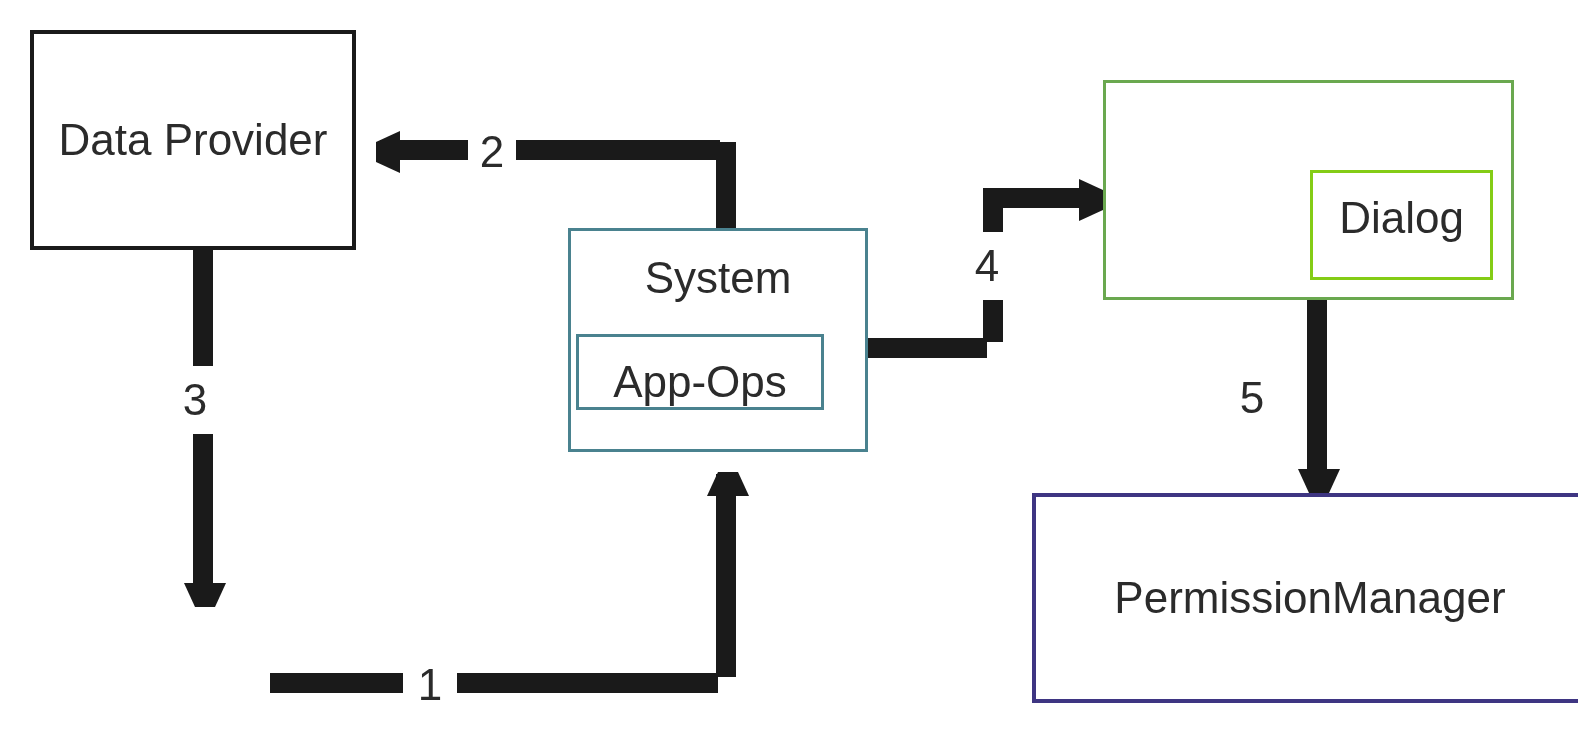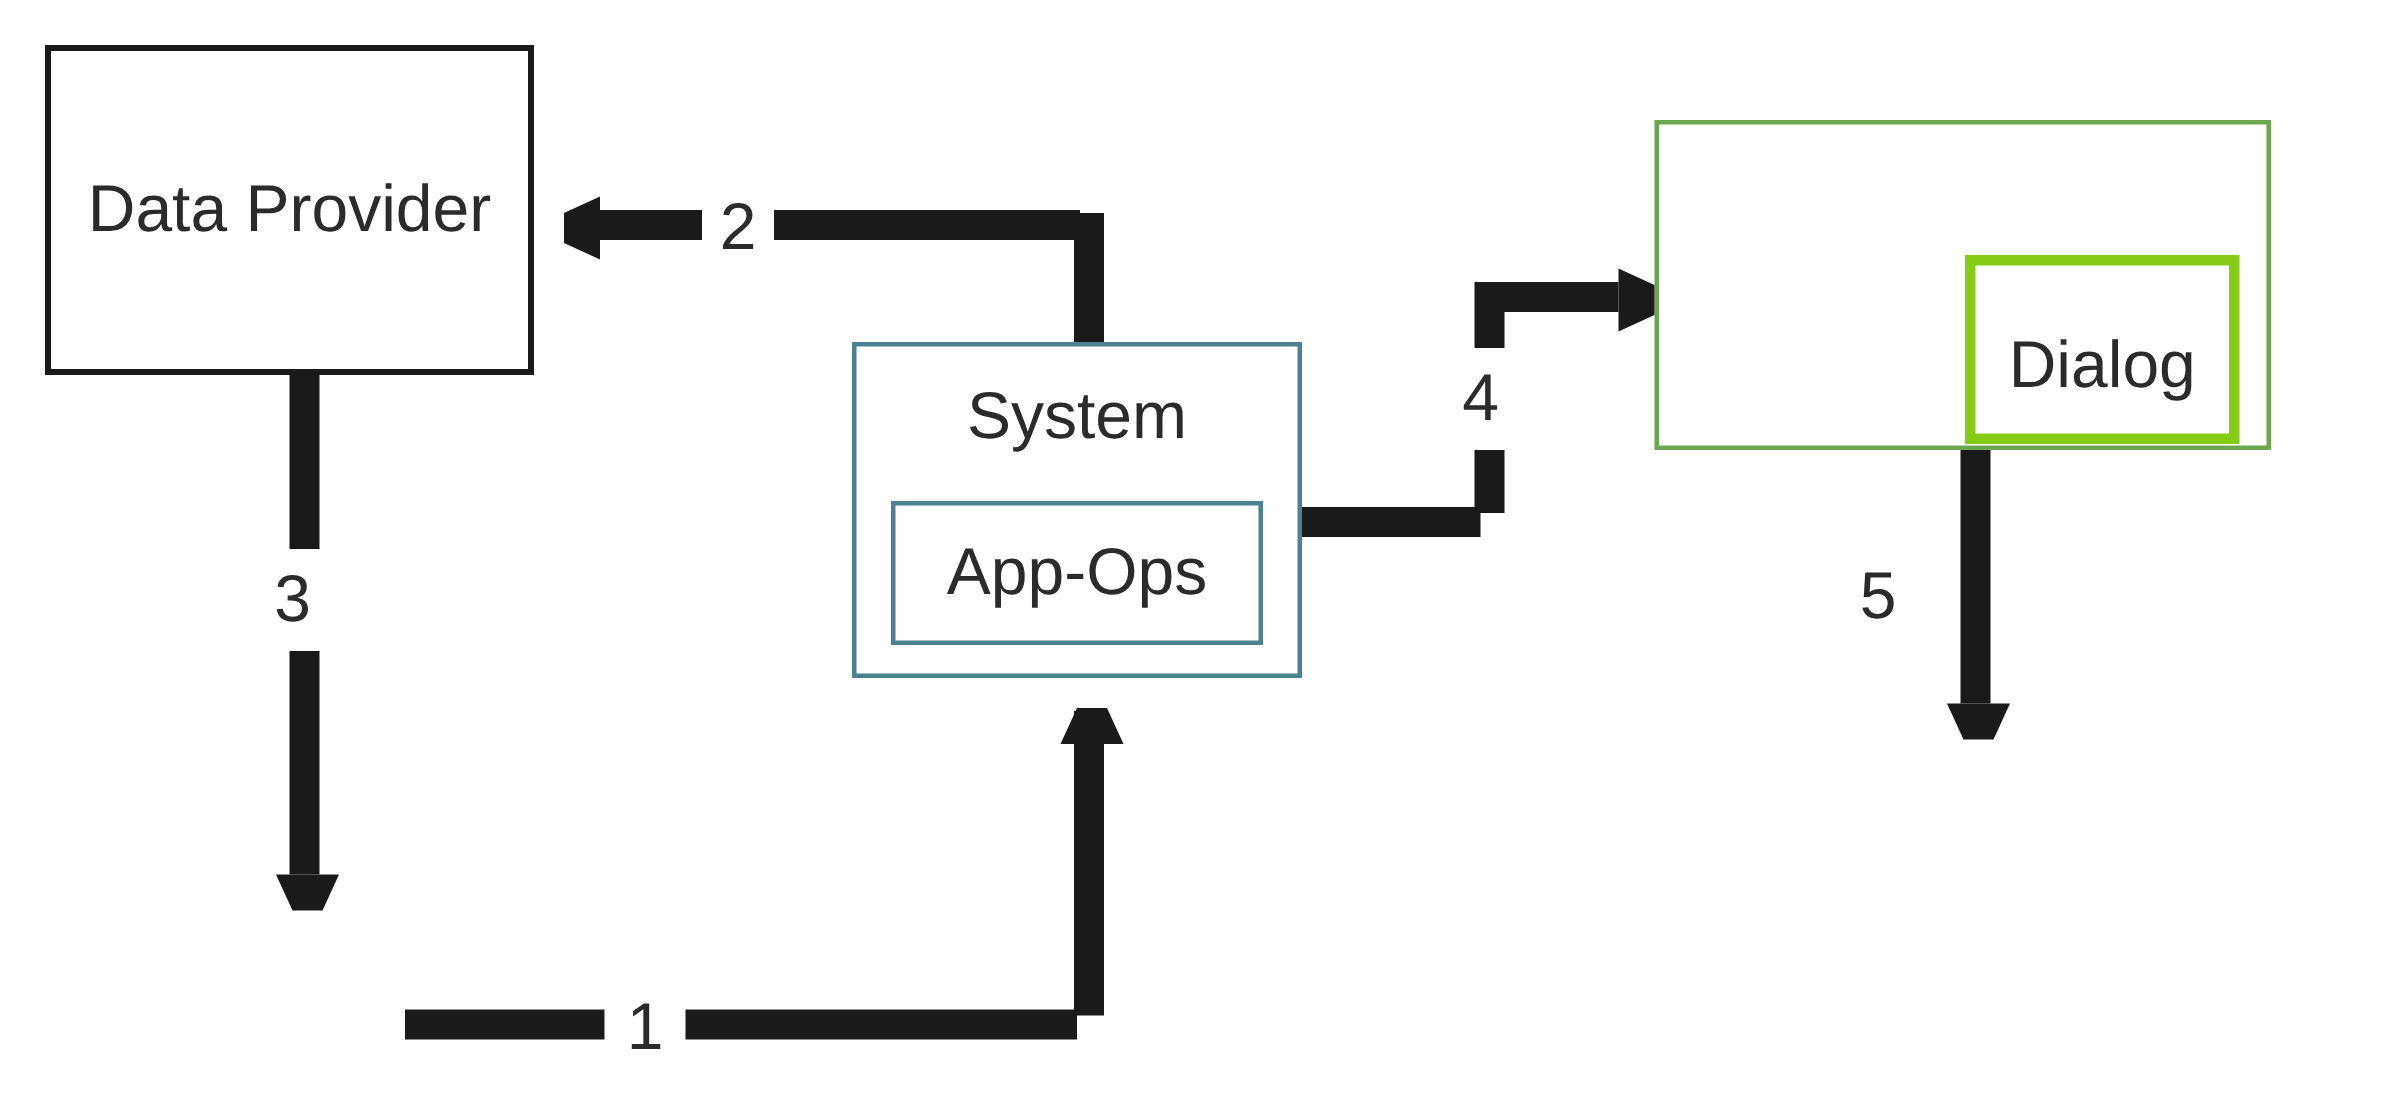--- a/index.html
+++ b/index.html
@@ -25,26 +25,26 @@
   }
   .node .toplabel {
     position: absolute;
     left: 0; right: 0;
     text-align: center;
   }
 
   #n-dp      { left: 10px;   top: 10px;  width: 326px; height: 220px; border: 4px solid #1a1a1a; }
   #n-system  { left: 548px;  top: 208px; width: 300px; height: 224px; border: 3px solid #4a828f; }
   #n-system .toplabel { top: 12px; }
-  #n-appops  { position: absolute; left: 23px; top: 103px; width: 248px; height: 96px;
-               border: 3px solid #4a828f; display: flex; align-items: center; justify-content: center; }
+  #n-appops  { position: absolute; left: 5px; top: 103px; width: 248px; height: 76px;
+               border: 3px solid #4a828f; display: flex; justify-content: center; }
   #n-sysui   { left: 1083px; top: 60px;  width: 411px; height: 220px; border: 3px solid #6aa84f; }
   #n-sysui .toplabel { top: 18px; }
-  #n-dialog  { position: absolute; left: 204px; top: 87px; width: 183px; height: 126px;
-               border: 7px solid #84cc16; display: flex; align-items: flex-end; justify-content: center; }
+  #n-dialog  { position: absolute; left: 204px; top: 87px; width: 183px; height: 110px;
+               border: 3px solid #84cc16; display: flex; align-items: flex-start; justify-content: center; }
   #n-pm      { left: 1012px; top: 473px; width: 556px; height: 210px; border: 4px solid #3e3582; }
   #n-app     { left: 103px;  top: 587px; width: 147px; height: 133px; border: 3px solid #dc7c7c; }
 
   
   .seg { position: absolute; background: #1a1a1a; }
   .ah  { position: absolute; width: 0; height: 0; }
   .ah-up    { border-left: 11px solid transparent; border-right: 11px solid transparent; border-bottom: 24px solid #1a1a1a; }
   .ah-down  { border-left: 11px solid transparent; border-right: 11px solid transparent; border-top: 24px solid #1a1a1a; }
   .ah-left  { border-top: 11px solid transparent; border-bottom: 11px solid transparent; border-right: 24px solid #1a1a1a; }
   .ah-right { border-top: 11px solid transparent; border-bottom: 11px solid transparent; border-left: 24px solid #1a1a1a; }
@@ -102,20 +102,23 @@
       <span>App-Ops</span>
     </div>
   </div>
 
   <div class="node" id="n-sysui">
     <div id="n-dialog">
       <span>Dialog</span>
     </div>
   </div>
 
+  <div class="node" id="n-pm">
+    <span>PermissionManager</span>
+  </div>
 
 
   <div class="seg" id="e1-h"></div>
   <div class="seg" id="e1-v"></div>
   <div class="ah ah-up" id="e1-ah"></div>
   <div class="edge-label" id="e1-label">1</div>
 
   <div class="seg" id="e2-v"></div>
   <div class="seg" id="e2-h"></div>
   <div class="ah ah-left" id="e2-ah"></div>

